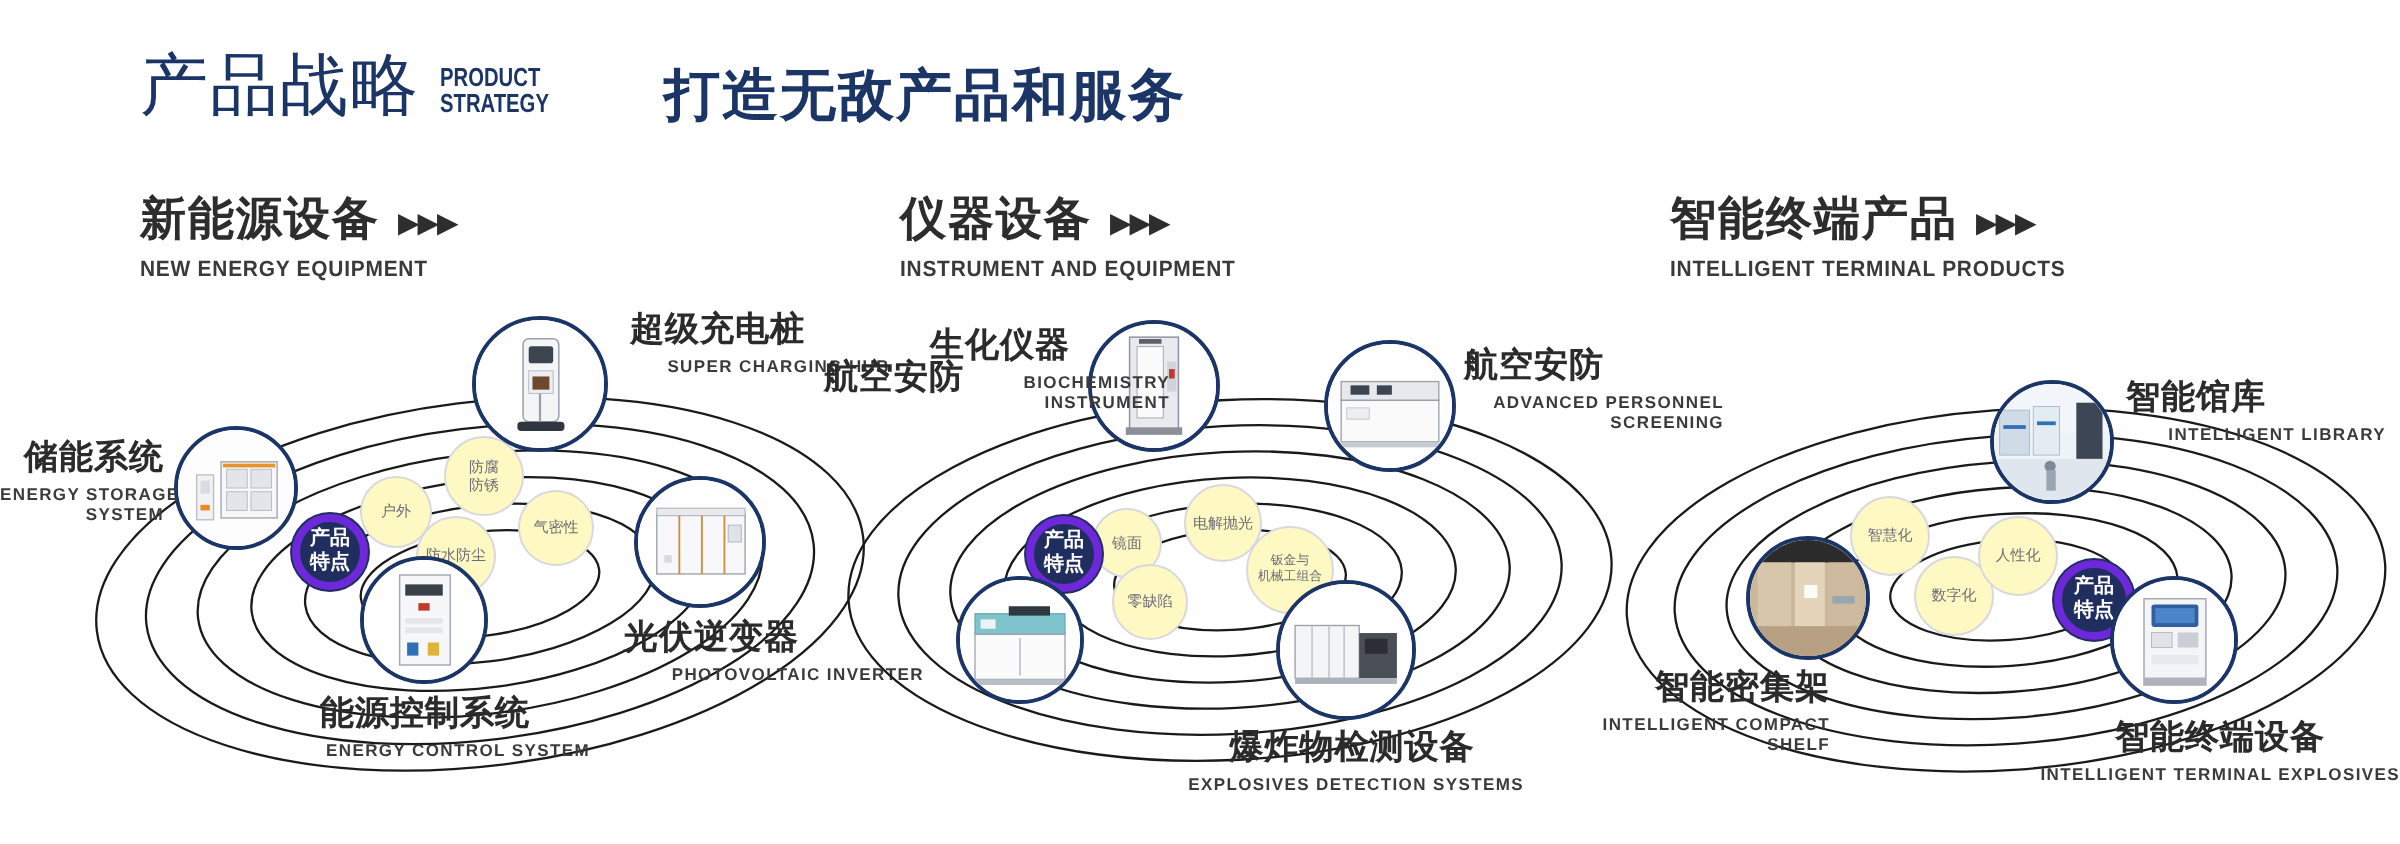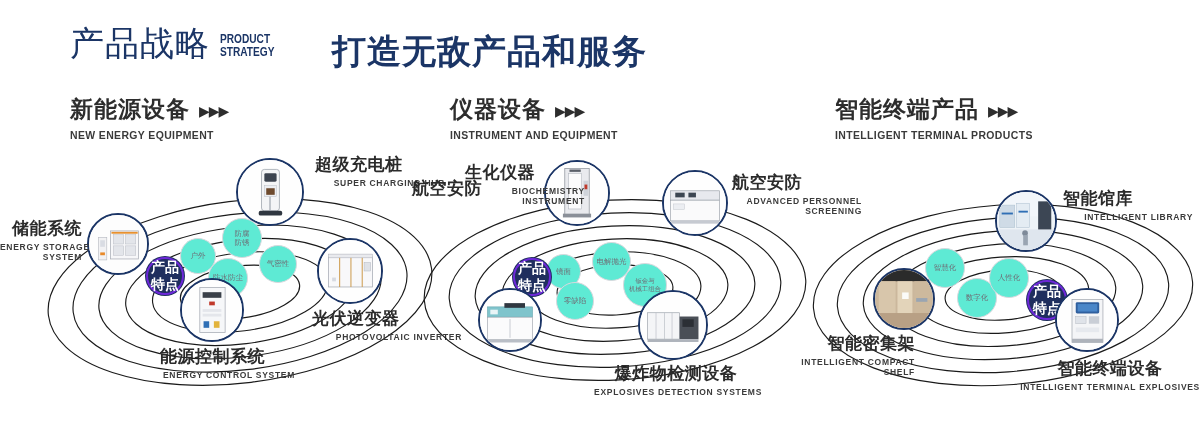--- a/index.html
+++ b/index.html
@@ -18,21 +18,21 @@
     line-height:1;white-space:nowrap;
   }
   .hdr-en{
     margin-left:10px;margin-bottom:2px;
     color:#1b3566;font-weight:bold;font-size:13px;line-height:1.0;
     letter-spacing:0px;transform:scaleX(.78);transform-origin:left bottom;
     white-space:nowrap;
   }
   .hdr-slogan{
     position:absolute;left:332px;top:34px;
-    font-size:34px;font-weight:bold;color:#1b3566;letter-spacing:1px;
+    font-size:28px;font-weight:bold;color:#1b3566;letter-spacing:1px;
     white-space:nowrap;line-height:1;
   }
 
   
   .sec{position:absolute;}
   .sec-cn{
     font-size:23px;font-weight:bold;color:#2d2d2d;letter-spacing:1px;
     line-height:1;white-space:nowrap;display:flex;align-items:center;
   }
   .sec-arrows{
@@ -53,31 +53,31 @@
   .node{
     position:absolute;border-radius:50%;
     border:2.2px solid #1b3566;overflow:hidden;
     background:#fbfbfc;box-sizing:border-box;
   }
   .node .ph{position:absolute;inset:0;}
 
   
   .bub{
     position:absolute;border-radius:50%;
-    border:1px solid #d8d8dd;background:#5eead4;
+    border:1px solid #d8d8dd;background:#fef9c3;
     display:flex;align-items:center;justify-content:center;
     text-align:center;color:#6e6e76;
     font-size:7.5px;line-height:1.25;box-sizing:border-box;
   }
   .badge{
     position:absolute;border-radius:50%;
     background:#1f2e5e;color:#fff;
     display:flex;align-items:center;justify-content:center;
-    text-align:center;font-size:14px;font-weight:bold;line-height:1.2;
-    box-sizing:border-box;border:2px solid #6d28d9;
+    text-align:center;font-size:10px;font-weight:bold;line-height:1.2;
+    box-sizing:border-box;border:4px solid #6d28d9;
     box-shadow:0 0 0 1px #1f2e5e;
   }
 
   
   .cap{position:absolute;white-space:nowrap;}
   .cap .c{font-size:17px;font-weight:bold;color:#2b2b2b;line-height:1.05;letter-spacing:.5px;}
   .cap .e{font-size:8.5px;font-weight:bold;color:#3b3b3b;letter-spacing:.7px;margin-top:4px;line-height:1.25;text-align:right;}
   .cap.r{text-align:right;}
   .cap.l{text-align:left;}
   .cap.ctr{text-align:center;}

